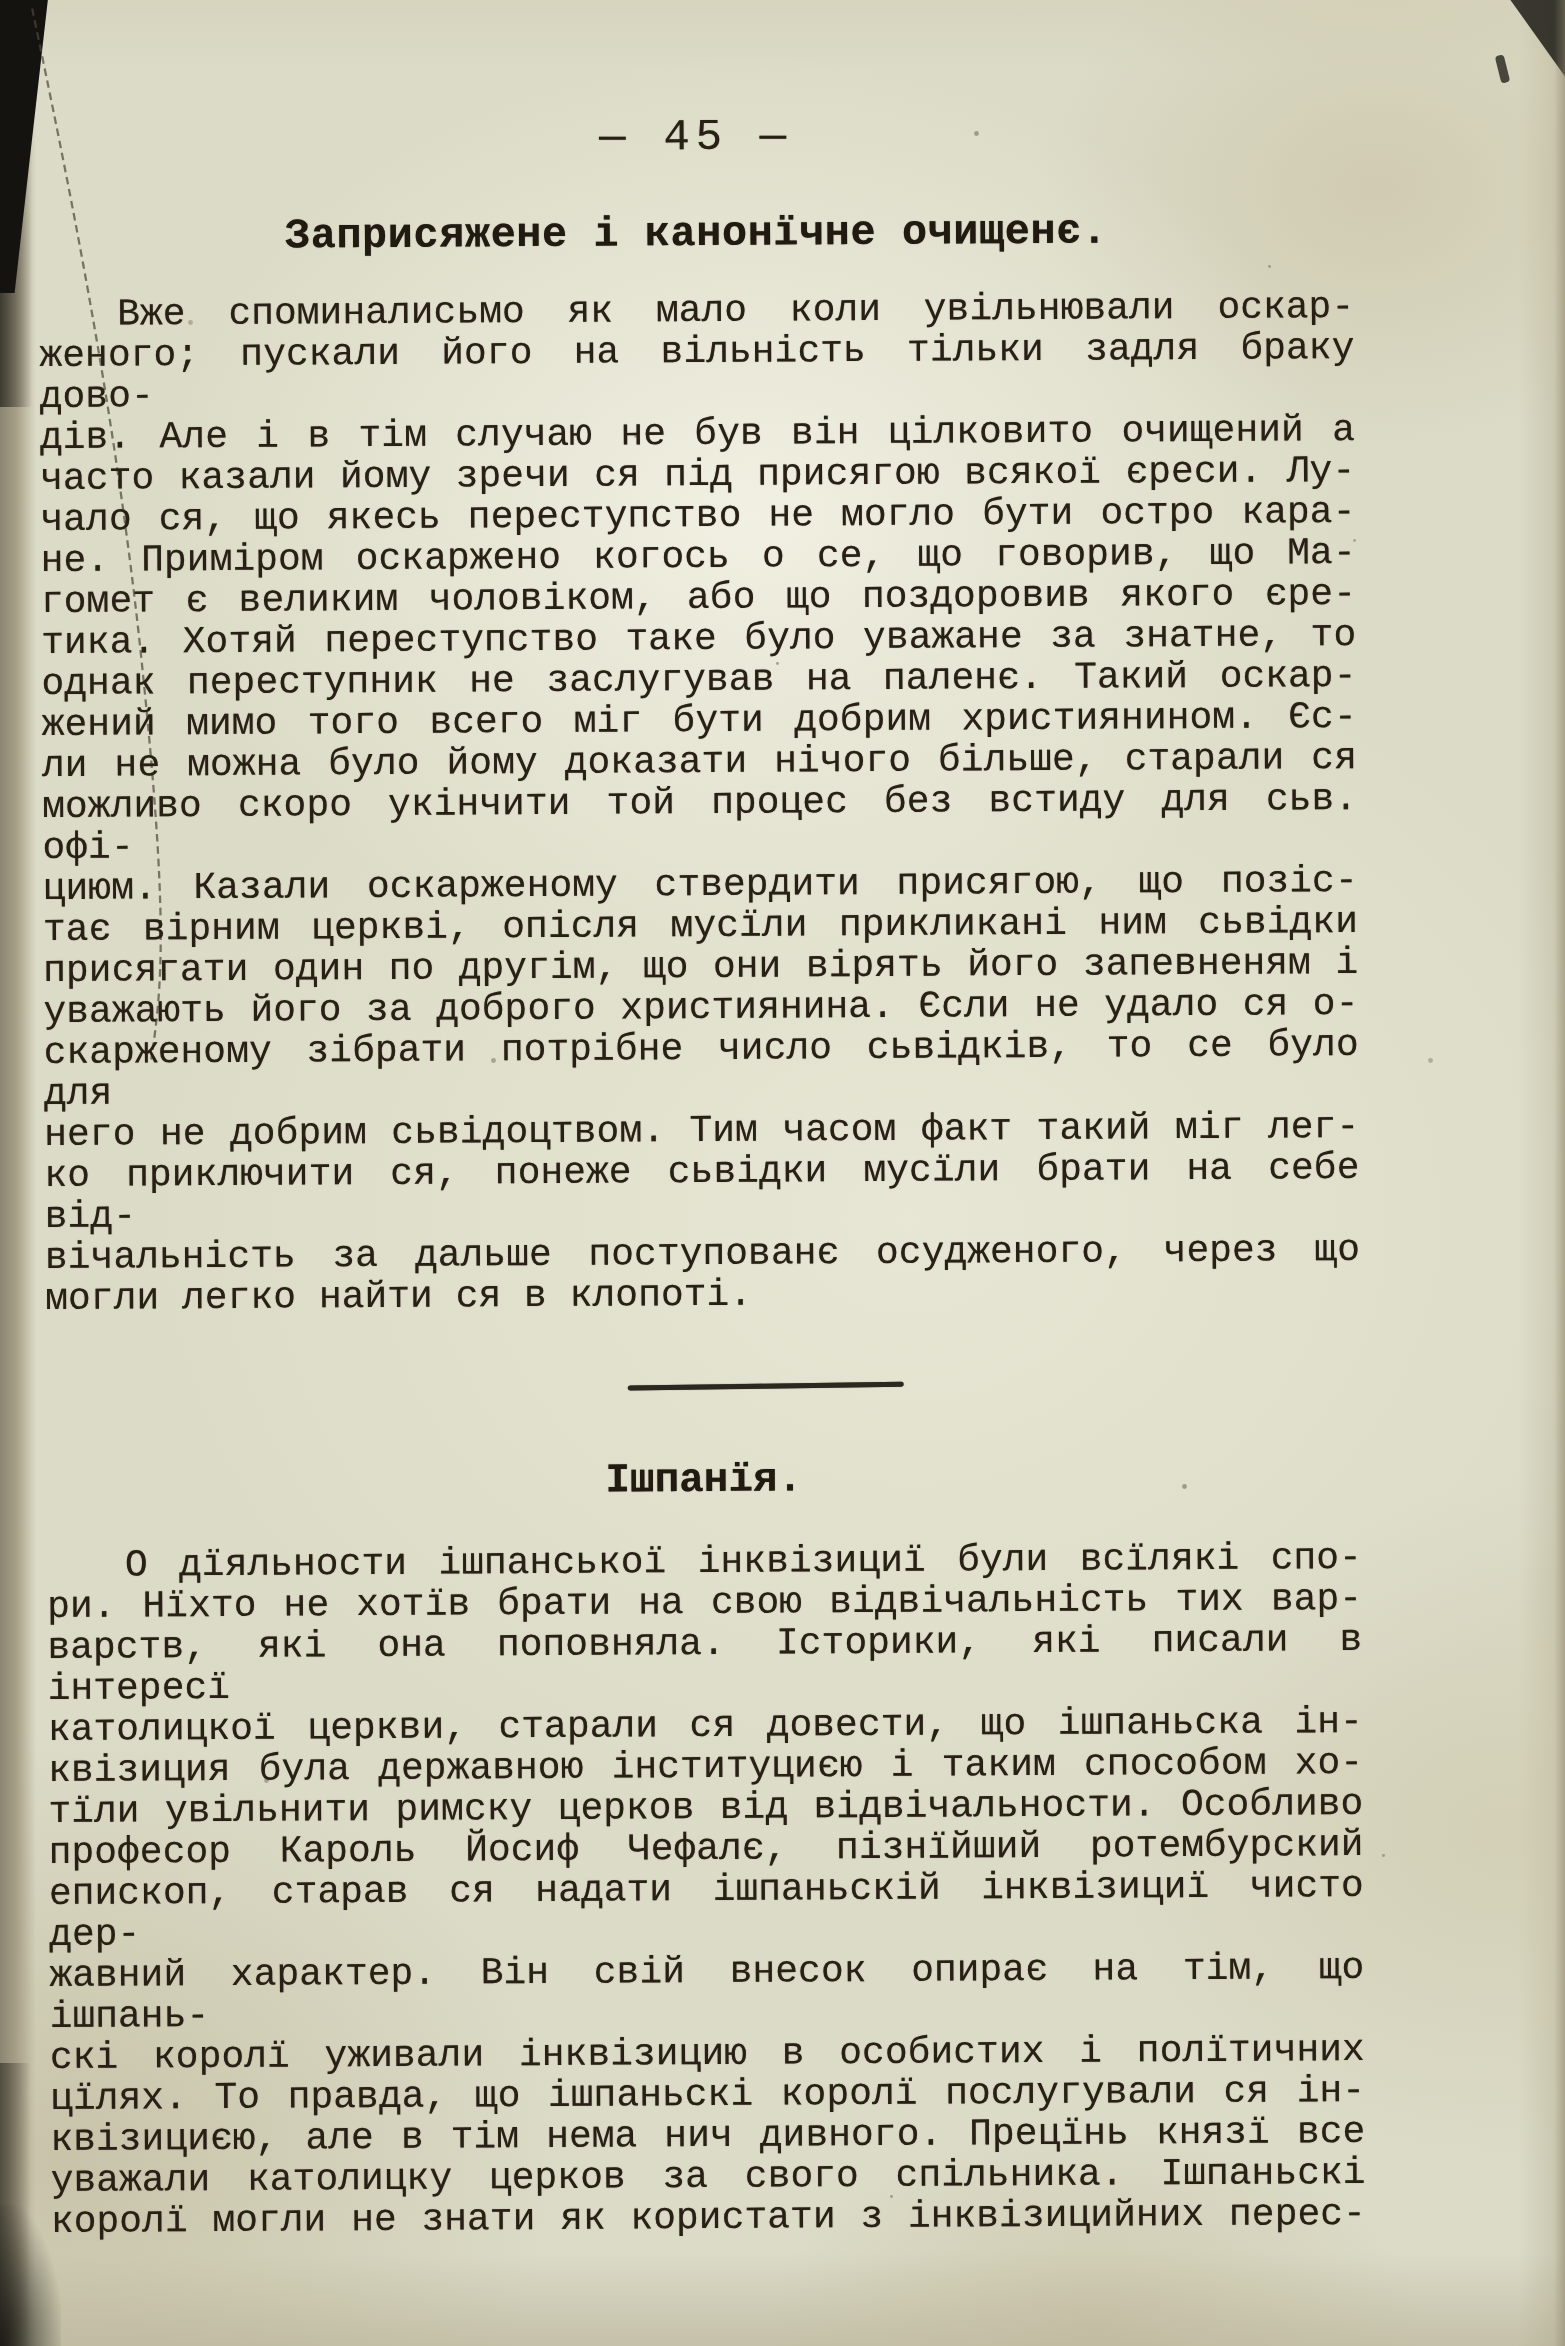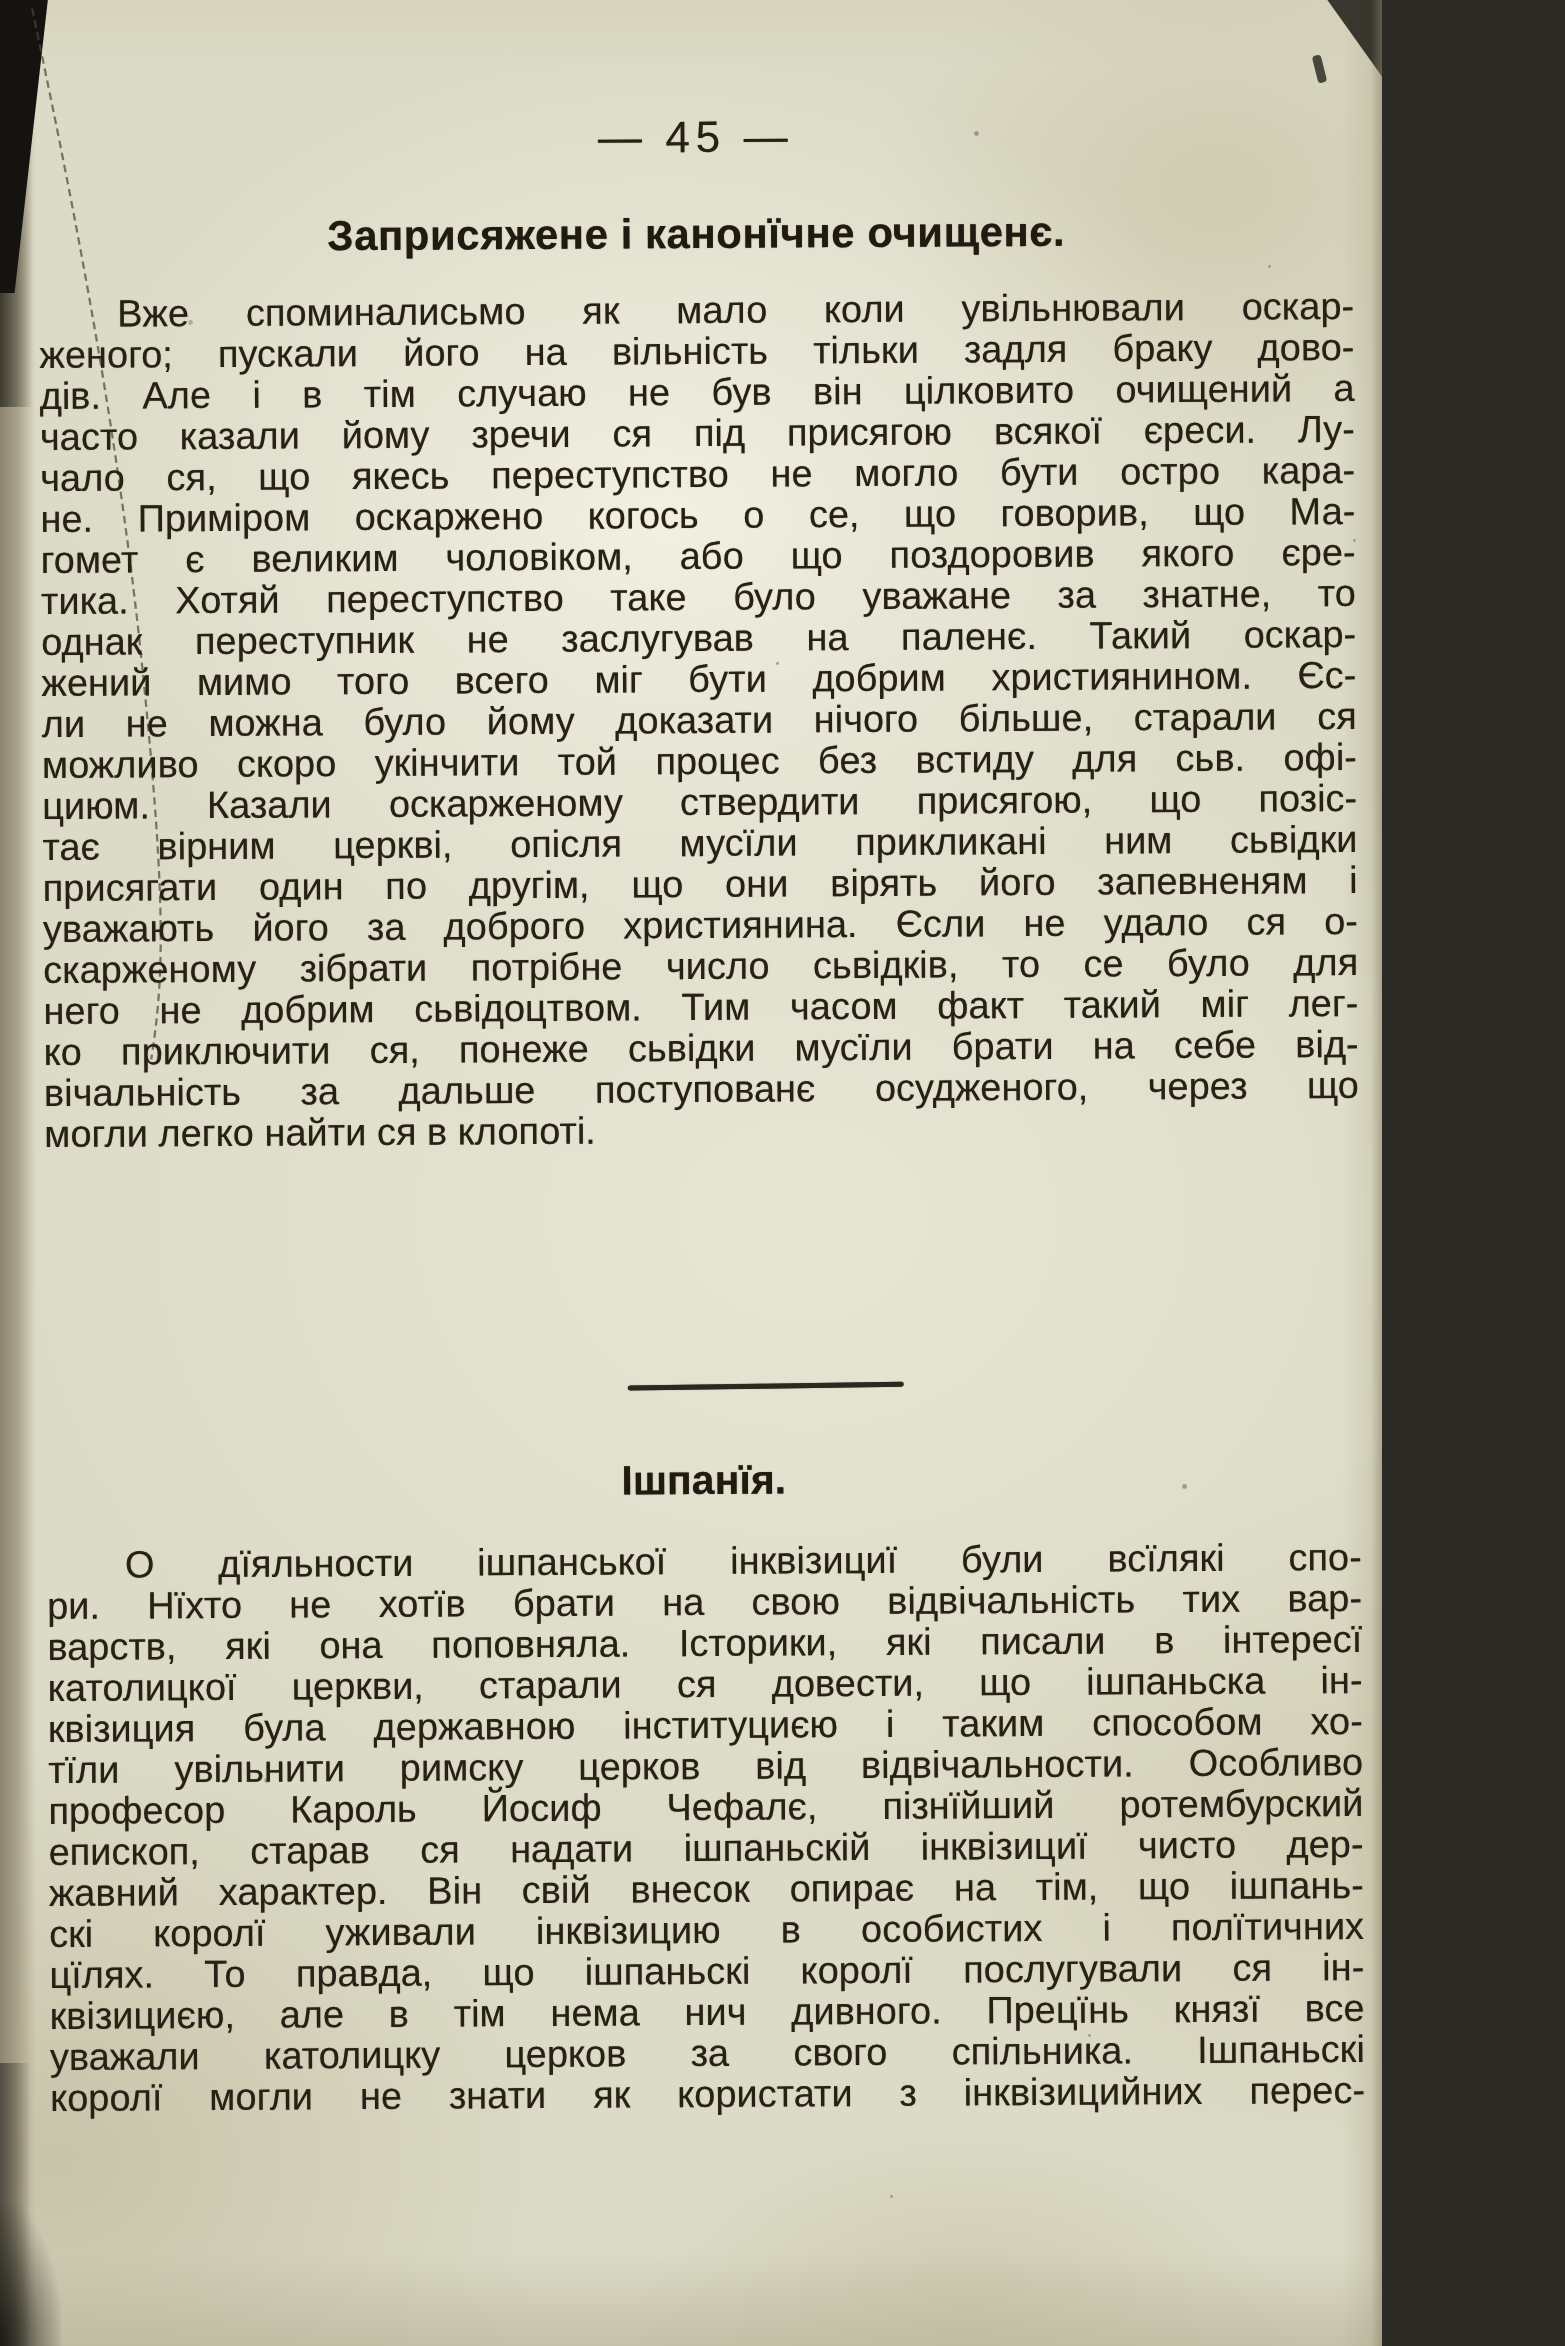--- a/index.html
+++ b/index.html
@@ -1,20 +1,20 @@
 <!DOCTYPE html>
 <html style="font-size:15px"><head>
 <meta charset="utf-8">
 <style>
   html,body{margin:0;padding:0;background:#2b2a25;}
   .page{
     position:relative;
-    width:1382px;height:2347px;
+    width:1565px;height:2347px;
     overflow:hidden;
-    font-family:Liberation Sans, sans-serif;
+    font-family:Liberation Mono, monospace;
     color:#281f15;
     background-color:#dcdbc7;
     background-image:
       radial-gradient(ellipse 852px 662px at 48% 22%, rgba(242,241,227,.95), rgba(242,241,227,0) 70%),
       radial-gradient(ellipse 1041px 852px at 58% 52%, rgba(235,234,217,.75), rgba(235,234,217,0) 75%),
       radial-gradient(ellipse 492px 379px at 88% 8%, rgba(198,190,160,.55), rgba(198,190,160,0) 70%),
       radial-gradient(ellipse 587px 492px at 96% 78%, rgba(202,196,167,.5), rgba(202,196,167,0) 70%),
       radial-gradient(ellipse 719px 606px at 4% 92%, rgba(183,176,145,.55), rgba(183,176,145,0) 70%),
       radial-gradient(ellipse 473px 284px at 70% 99%, rgba(190,183,152,.5), rgba(190,183,152,0) 70%),
       linear-gradient(270deg, rgba(172,165,137,.45) 0, rgba(172,165,137,0) 3%),

